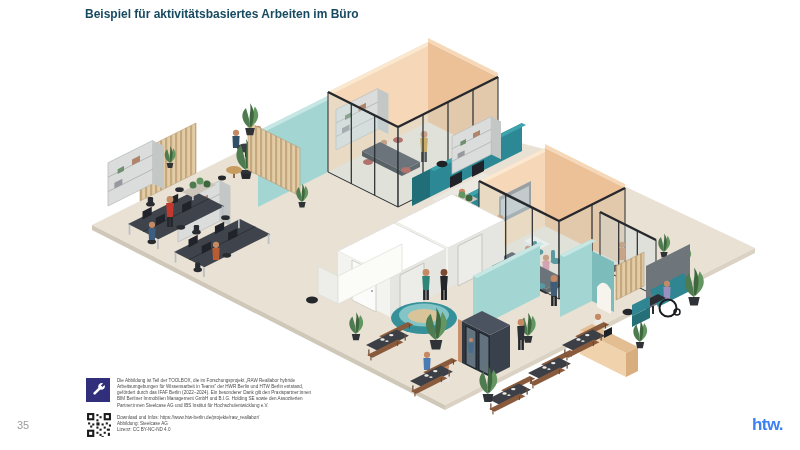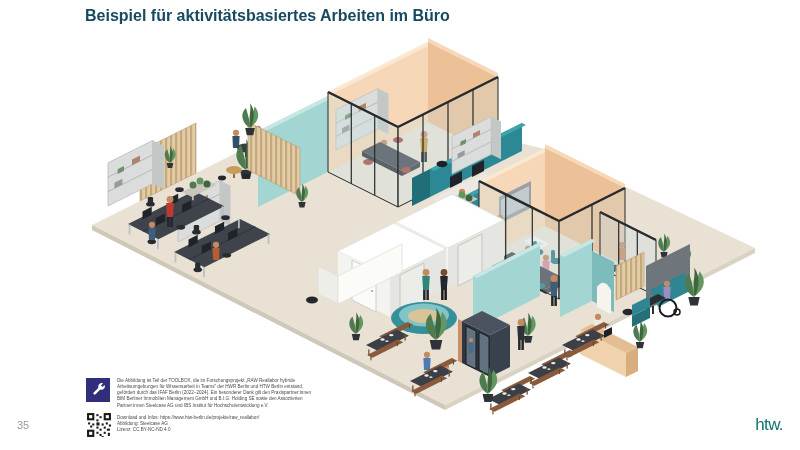--- a/index.html
+++ b/index.html
@@ -1,29 +1,29 @@
 <!DOCTYPE html>
 <html><head>
 <meta charset="utf-8">
 <style>
   html,body{margin:0;padding:0;background:#888;}
   .slide{position:relative;width:800px;height:450px;background:#FFFFFF;overflow:hidden;
          font-family:"Liberation Sans",sans-serif;}
-  .title{position:absolute;left:85px;top:7px;font-size:16px;font-weight:bold;color:#174A61;}
+  .title{position:absolute;left:85px;top:7px;font-size:12px;font-weight:bold;color:#174A61;}
   .scene{position:absolute;left:0;top:0;}
   .pagenum{position:absolute;left:17px;top:419px;font-size:11px;color:#9B9B9B;}
   .credits{position:absolute;left:86px;top:378px;width:262px;display:grid;
            grid-template-columns:26px 1fr;grid-gap:3px 5px;}
   .badge{width:24px;height:24px;}
   .qr{width:26px;height:26px;}
   .smalltxt{font-size:4.6px;line-height:1.34;color:#4A4A4A;}
   .smalltxt span{display:block;}
   .linkline{margin-top:3px;}
-  .logo{position:absolute;right:17px;top:415px;font-size:17px;font-weight:400;
-        color:#0f766e;letter-spacing:-0.6px;text-align:right;}
+  .logo{position:absolute;right:17px;top:415px;font-size:17px;font-weight:700;
+        color:#3b82f6;letter-spacing:-0.6px;text-align:right;}
 </style>
 </head>
 <body>
 
 <div class="slide">
 
   <div class="title">Beispiel für aktivitätsbasiertes Arbeiten im Büro</div>
 
   <svg class="scene" width="800" height="450" viewBox="0 0 800 450">
     <defs>

